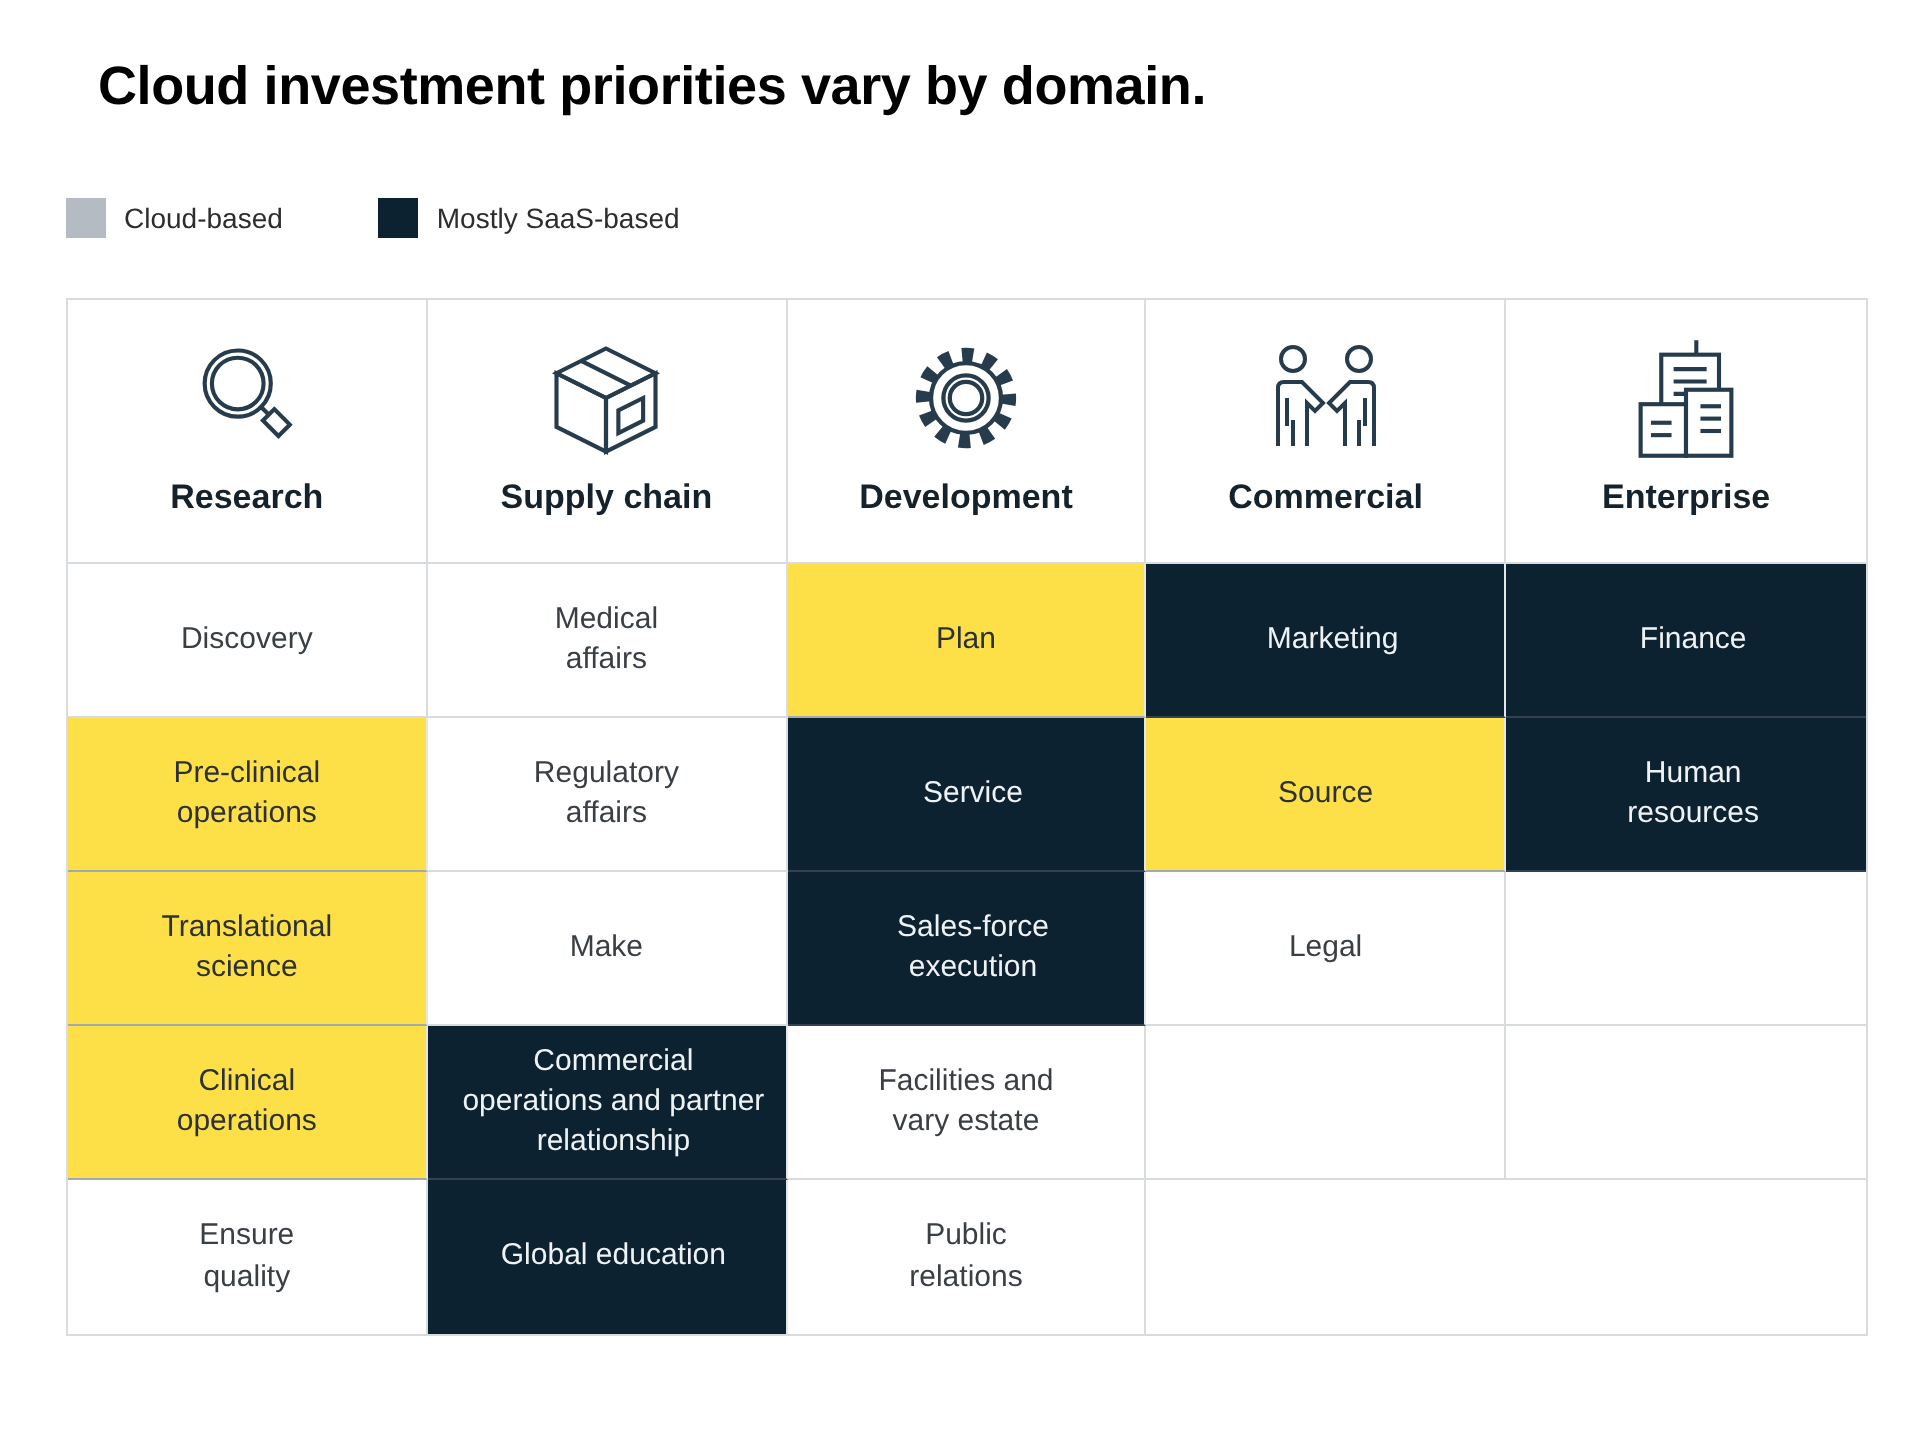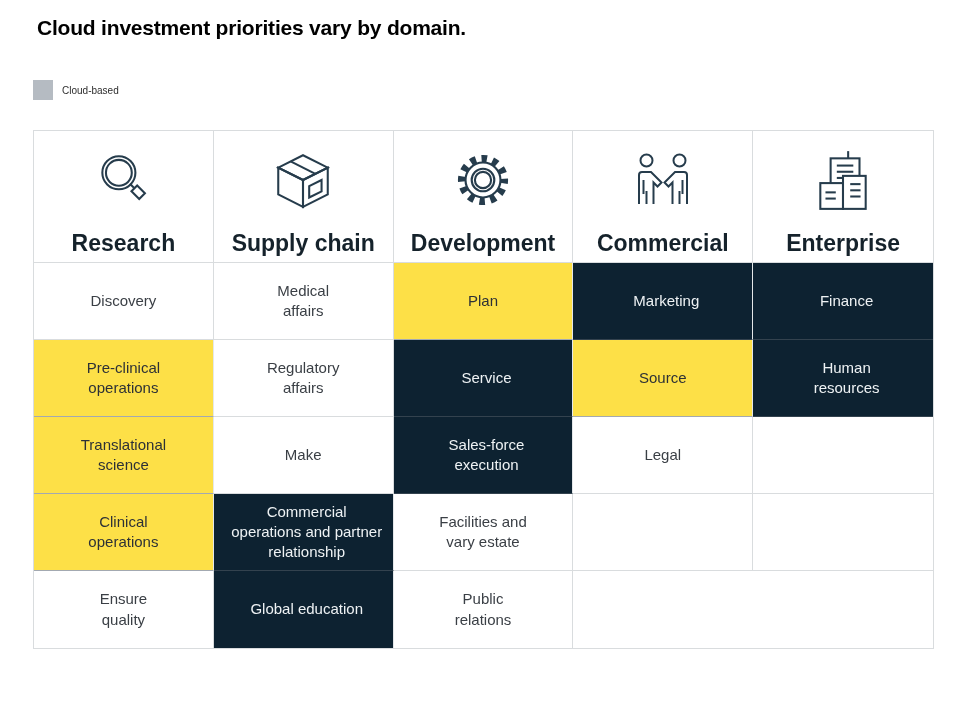--- a/index.html
+++ b/index.html
@@ -4,49 +4,49 @@
 <style>
   html,body{margin:0;padding:0;background:#ffffff;}
   body{
     width:965px;height:717px;
     font-family:"Liberation Sans","DejaVu Sans",sans-serif;
     color:#333;overflow:hidden;
   }
   .page{padding:12px 32px 0 33px;}
 
   .title{
-    font-size:21px;font-weight:700;color:#000;
-    letter-spacing:-0.2px;margin:4px;
+    font-size:27px;font-weight:700;color:#000;
+    letter-spacing:-0.2px;margin:16px;
   }
 
   .legend{display:flex;align-items:center;gap:48px;margin-top:40px;}
   .legend-item{display:flex;align-items:center;gap:9px;}
   .swatch{width:20px;height:20px;flex:0 0 auto;}
   .swatch.cloud{background:#b5bbc2;}
   .swatch.saas{background:#0d2231;}
-  .legend-label{font-size:10px;color:#2d2d2d;}
+  .legend-label{font-size:14px;color:#2d2d2d;}
 
   .grid{
     margin-top:30px;width:899px;
     display:grid;
     grid-template-columns:repeat(5,1fr);
     grid-template-rows:132px repeat(5,77px);
     border:1px solid #d9dcde;
     background:#fff;
   }
   .hcell{
     border-right:1px solid #d9dcde;border-bottom:1px solid #d9dcde;
     display:flex;flex-direction:column;align-items:center;
     padding-top:9px;
   }
   .hcell:nth-child(5){border-right:none;}
   .icon-wrap{height:80px;display:flex;align-items:center;justify-content:center;}
   .hlabel{
-    font-size:23px;font-weight:700;color:#15222b;line-height:1;
-    margin-top:12px;
+    font-size:17px;font-weight:700;color:#15222b;line-height:1;
+    margin-top:1px;
   }
   .cell{
     border-right:1px solid #d9dcde;border-bottom:1px solid #d9dcde;
     display:flex;align-items:center;justify-content:center;
     text-align:center;font-size:15px;line-height:1.35;
     color:#3a3f45;white-space:pre-line;padding:2px 6px;
     background:#fff;
   }
   .grid .cell:nth-child(5n + 10){border-right:none;}
   .grid .cell:nth-child(n + 26){border-bottom:none;}
@@ -66,20 +66,24 @@
 <body>
 
 <div class="page">
 
   <h1 class="title">Cloud investment priorities vary by domain.</h1>
 
   <div class="legend">
     <div class="legend-item">
       <span class="swatch cloud"></span>
       <span class="legend-label">Cloud-based</span>
+    </div>
+    <div class="legend-item">
+      <span class="swatch saas"></span>
+      <span class="legend-label">Mostly SaaS-based</span>
     </div>
   </div>
 
   <div class="grid">
 
     <div class="hcell">
       <span class="icon-wrap">
         <svg width="62" height="62" viewBox="0 0 60 60">
           <circle class="stk" cx="26" cy="23" r="16"></circle>
           <circle class="stk" cx="26" cy="23" r="12.5"></circle>

